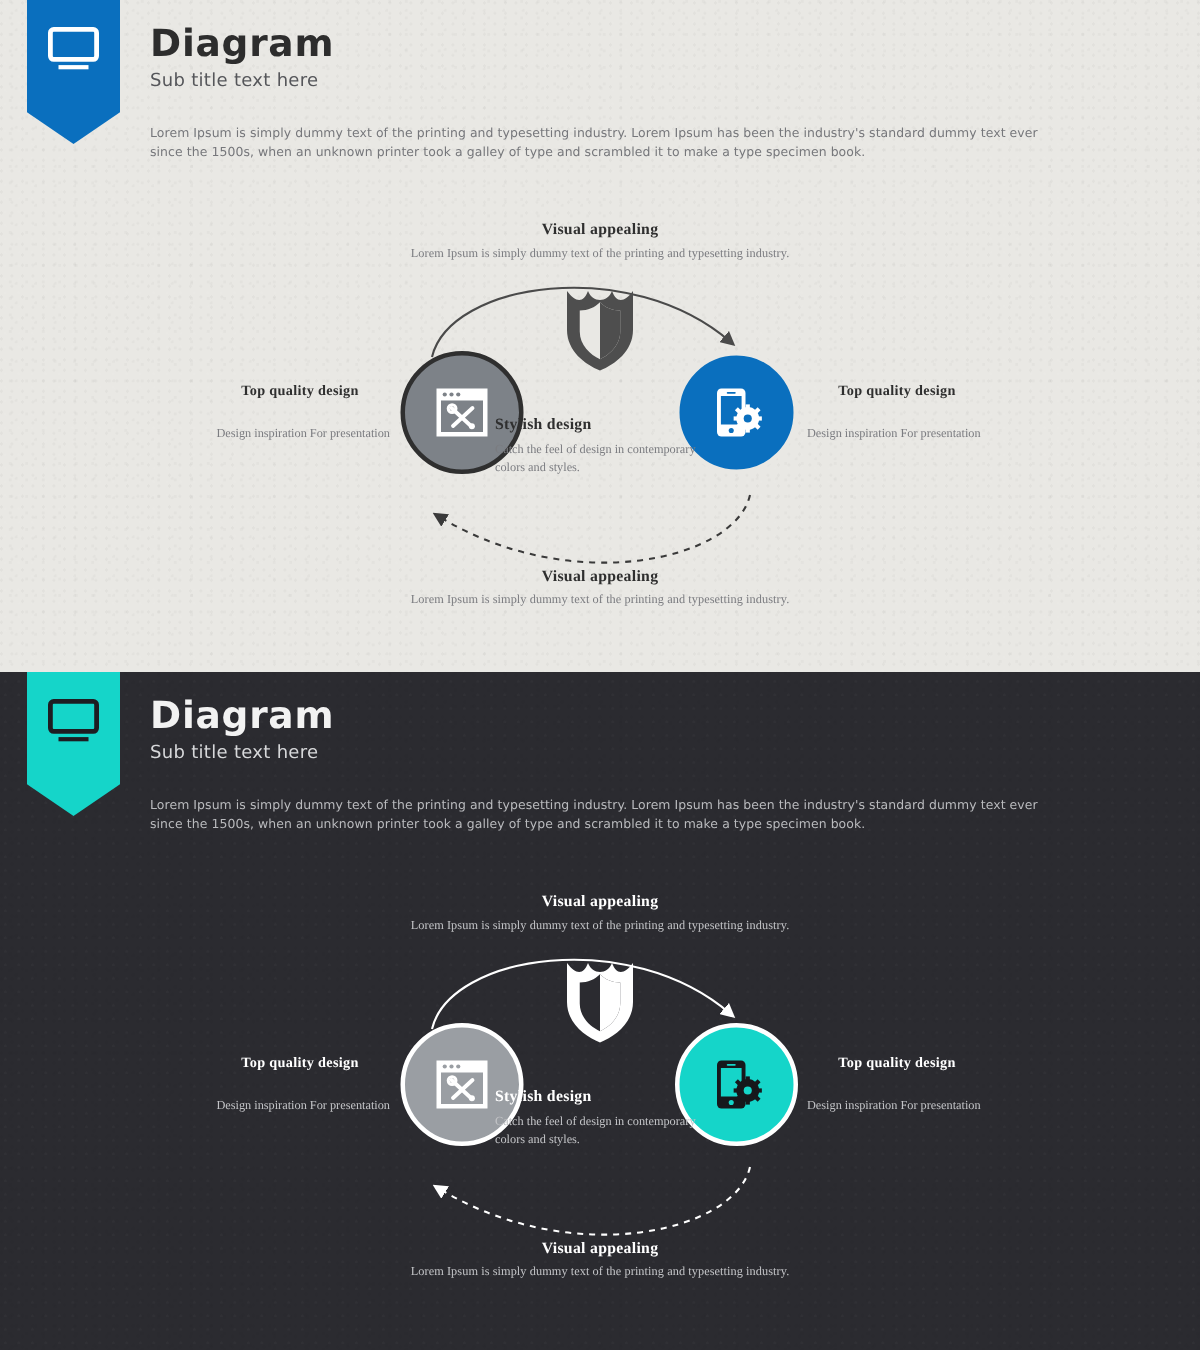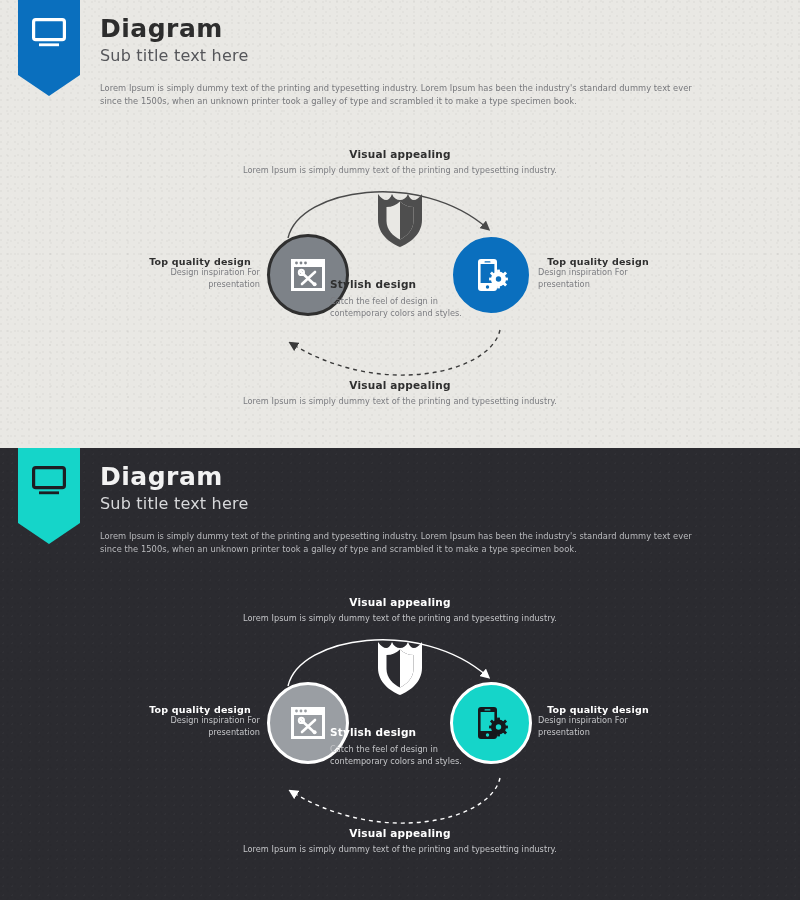--- a/index.html
+++ b/index.html
@@ -39,34 +39,34 @@
   }
   .ribbon.blue { background: #0a6fbe; }
   .ribbon.teal { background: #15d5c9; }
   .monitor-icon { width: 34px; height: 30px; }
 
   .head-text { position: absolute; left: 100px; top: 14px; }
   .title {
     font-size: 25px; font-weight: 700; letter-spacing: .5px;
     font-family: "DejaVu Sans", sans-serif;
   }
-  .subtitle { font-size: 16px; font-weight: 400; margin-top: 3px; letter-spacing: .2px; }
+  .subtitle { font-size: 12px; font-weight: 400; margin-top: 3px; letter-spacing: .2px; }
   .head-para {
     position: absolute; left: 100px; top: 82px; width: 605px;
     font-size: 8.3px; line-height: 1.55; letter-spacing: .05px;
   }
   .light .title    { color: #2d2d2d; }
   .light .subtitle { color: #55565a; }
   .light .head-para{ color: #76777b; }
   .dark  .title    { color: #f2f2f2; }
   .dark  .subtitle { color: #d7d8da; }
   .dark  .head-para{ color: #b9babd; }
 
   
-  .diagram { position: absolute; left: 0; top: 130px; width: 676px; height: 300px; }
+  .diagram { position: absolute; left: 0; top: 130px; width: 676px; height: 300px; font-family: Liberation Serif, serif; }
 
   .cap { position: absolute; width: 420px; left: 190px; text-align: center; }
   .cap-title { font-size: 10.5px; font-weight: 700; letter-spacing: .2px; }
   .cap-sub   { font-size: 8.2px; margin-top: 5px; letter-spacing: .05px; }
   .cap.top    { top: 18px; }
   .cap.bottom { top: 249px; }
   .light .cap-title { color: #2f2f2f; }
   .light .cap-sub   { color: #7b7c80; }
   .dark  .cap-title { color: #ffffff; }
   .dark  .cap-sub   { color: #c3c4c7; }
@@ -87,21 +87,21 @@
   .phone-icon { width: 40px; height: 40px; }
 
   
   .shield-wrap { position: absolute; left: 376px; top: 60px; width: 48px; height: 58px; }
 
   
   .side-label { position: absolute; width: 120px; }
   .side-label.l { left: 140px; top: 126px; text-align: right; }
   .side-label.r { left: 538px; top: 126px; text-align: left; }
   .side-title { font-size: 9.5px; font-weight: 700; letter-spacing: .2px; text-align: center; }
-  .side-sub { font-size: 8.2px; line-height: 1.45; margin-top: 0; }
+  .side-sub { font-size: 8.2px; line-height: 1.45; margin-top: 17px; }
   .light .side-title { color: #2f2f2f; }
   .light .side-sub   { color: #7b7c80; }
   .dark  .side-title { color: #ffffff; }
   .dark  .side-sub   { color: #c3c4c7; }
 
   
   .center-label { position: absolute; left: 330px; top: 148px; width: 140px; text-align: left; }
   .center-title { font-size: 10.5px; font-weight: 700; letter-spacing: .2px; }
   .center-sub { font-size: 8.2px; line-height: 1.5; margin-top: 5px; }
   .light .center-title { color: #2f2f2f; }

